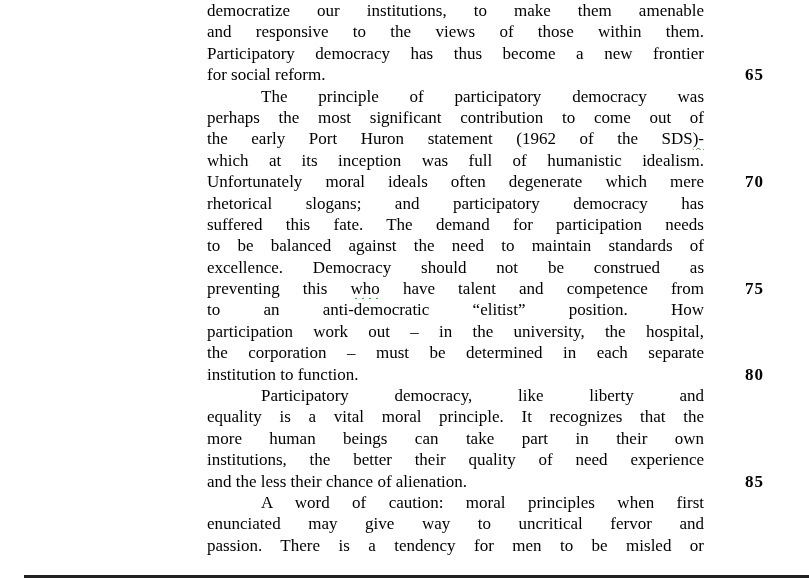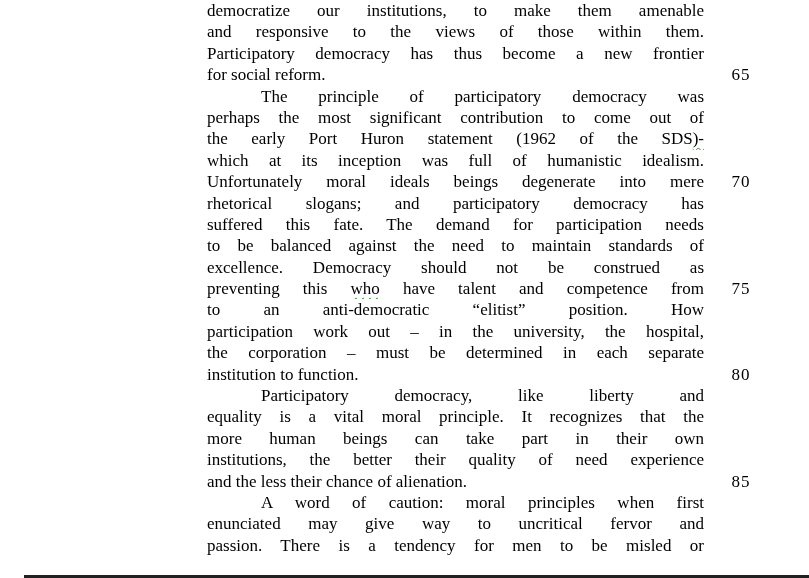--- a/index.html
+++ b/index.html
@@ -38,22 +38,22 @@
     -moz-text-align-last:left;
   }
   .line-row.indent .line-text{
     padding-left:54px;
     font-family:Liberation Serif, serif;
   }
   .line-num{
     width:60px;
     padding-left:14px;
     box-sizing:border-box;
-    font-weight:normal;
-    text-align:center;
+    font-weight:bold;
+    text-align:right;
     letter-spacing:1px;
   }
   .squiggle{
     text-decoration-line:underline;
     text-decoration-style:wavy;
     text-decoration-thickness:1px;
     text-underline-offset:3px;
   }
   .bottom-border{
     position:absolute;
@@ -93,21 +93,21 @@
       </div>
       <div class="line-row">
         <div class="line-text"><span>the early Port Huron statement (1962 of the SDS</span><span class="squiggle" style="text-decoration-color: rgb(46, 139, 46);">)-</span></div>
         <div class="line-num"></div>
       </div>
       <div class="line-row">
         <div class="line-text"><span>which at its inception was full of humanistic idealism.</span></div>
         <div class="line-num"></div>
       </div>
       <div class="line-row">
-        <div class="line-text"><span>Unfortunately moral ideals beings degenerate into mere</span></div>
+        <div class="line-text"><span>Unfortunately moral ideals often degenerate which mere</span></div>
         <div class="line-num">70</div>
       </div>
       <div class="line-row">
         <div class="line-text"><span>rhetorical slogans; and participatory democracy has</span></div>
         <div class="line-num"></div>
       </div>
       <div class="line-row">
         <div class="line-text"><span>suffered this fate. The demand for participation needs</span></div>
         <div class="line-num"></div>
       </div>

